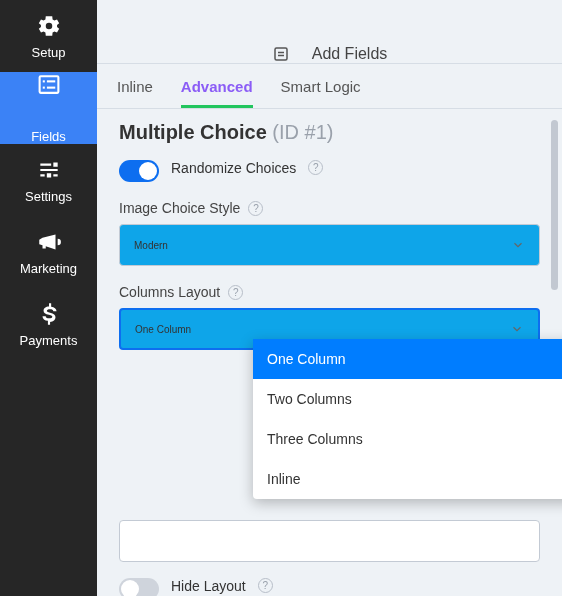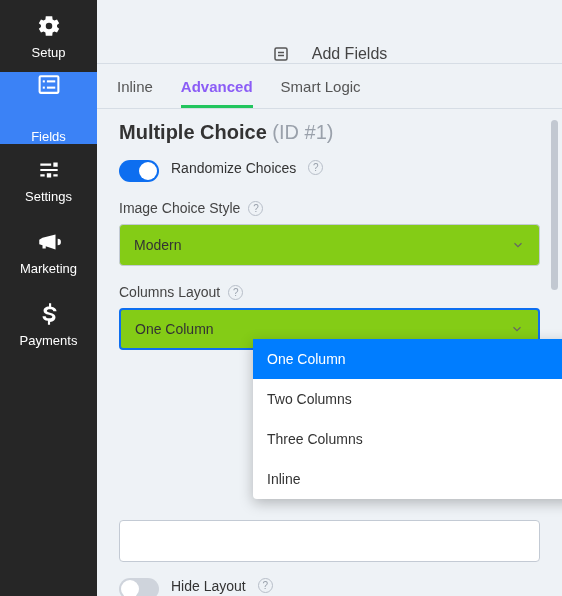--- a/index.html
+++ b/index.html
@@ -23,21 +23,21 @@
 .field-title .muted { color: #9aa1ab; font-weight: 400; }
 .row { display: flex; gap: 12px; margin: 16px 0; font-size: 14px; color: #333; }
 .toggle { width: 40px; height: 22px; border-radius: 11px; position: relative; cursor: pointer; }
 .toggle.on { background: #0d6ef0; }
 .toggle.off { background: #cfd4dc; }
 .toggle .knob { width: 18px; height: 18px; background: #fff; border-radius: 50%; position: absolute; top: 2px; }
 .toggle.on .knob { right: 2px; }
 .toggle.off .knob { left: 2px; }
 .help { width: 15px; height: 15px; border: 1px solid #b6bdc7; border-radius: 50%; display: inline-flex; align-items: center; justify-content: center; font-size: 10px; color: #98a0ab; }
 .section-label { font-size: 14px; color: #444; margin-top: 18px; display: flex; align-items: center; gap: 8px; }
-.select { margin-top: 8px; background: #84cc16; border: 1px solid #c3cad4; border-radius: 4px; height: 42px; display: flex; align-items: center; justify-content: space-between; padding: 0 14px; font-size: 14px; cursor: pointer; color: #333; }
+.select { margin-top: 8px; background: #0ea5e9; border: 1px solid #c3cad4; border-radius: 4px; height: 42px; display: flex; align-items: center; justify-content: space-between; padding: 0 14px; font-size: 10px; cursor: pointer; color: #333; }
 .select.focused { border: 2px solid #0d6ef0; }
 .chev { width: 14px; height: 14px; }
 .chev polyline { fill: none; stroke: #666; stroke-width: 2; }
 .dropdown { position: absolute; left: 156px; top: 339px; width: 400px; background: #fff; box-shadow: 0 4px 14px rgba(0,0,0,0.25); border-radius: 0 0 4px 4px; overflow: hidden; z-index: 10; }
 .dd-item { padding: 12px 14px; font-size: 14px; color: #333; cursor: pointer; }
 .dd-item.selected { background: #007dff; color: #fff; }
 .placeholder-box { margin-top: 170px; background: #fff; border: 1px solid #c3cad4; border-radius: 4px; height: 42px; }
 .scrollbar { position: absolute; right: 4px; top: 120px; width: 7px; height: 170px; background: #c2c8d1; border-radius: 4px; }
 </style>
 </head>

